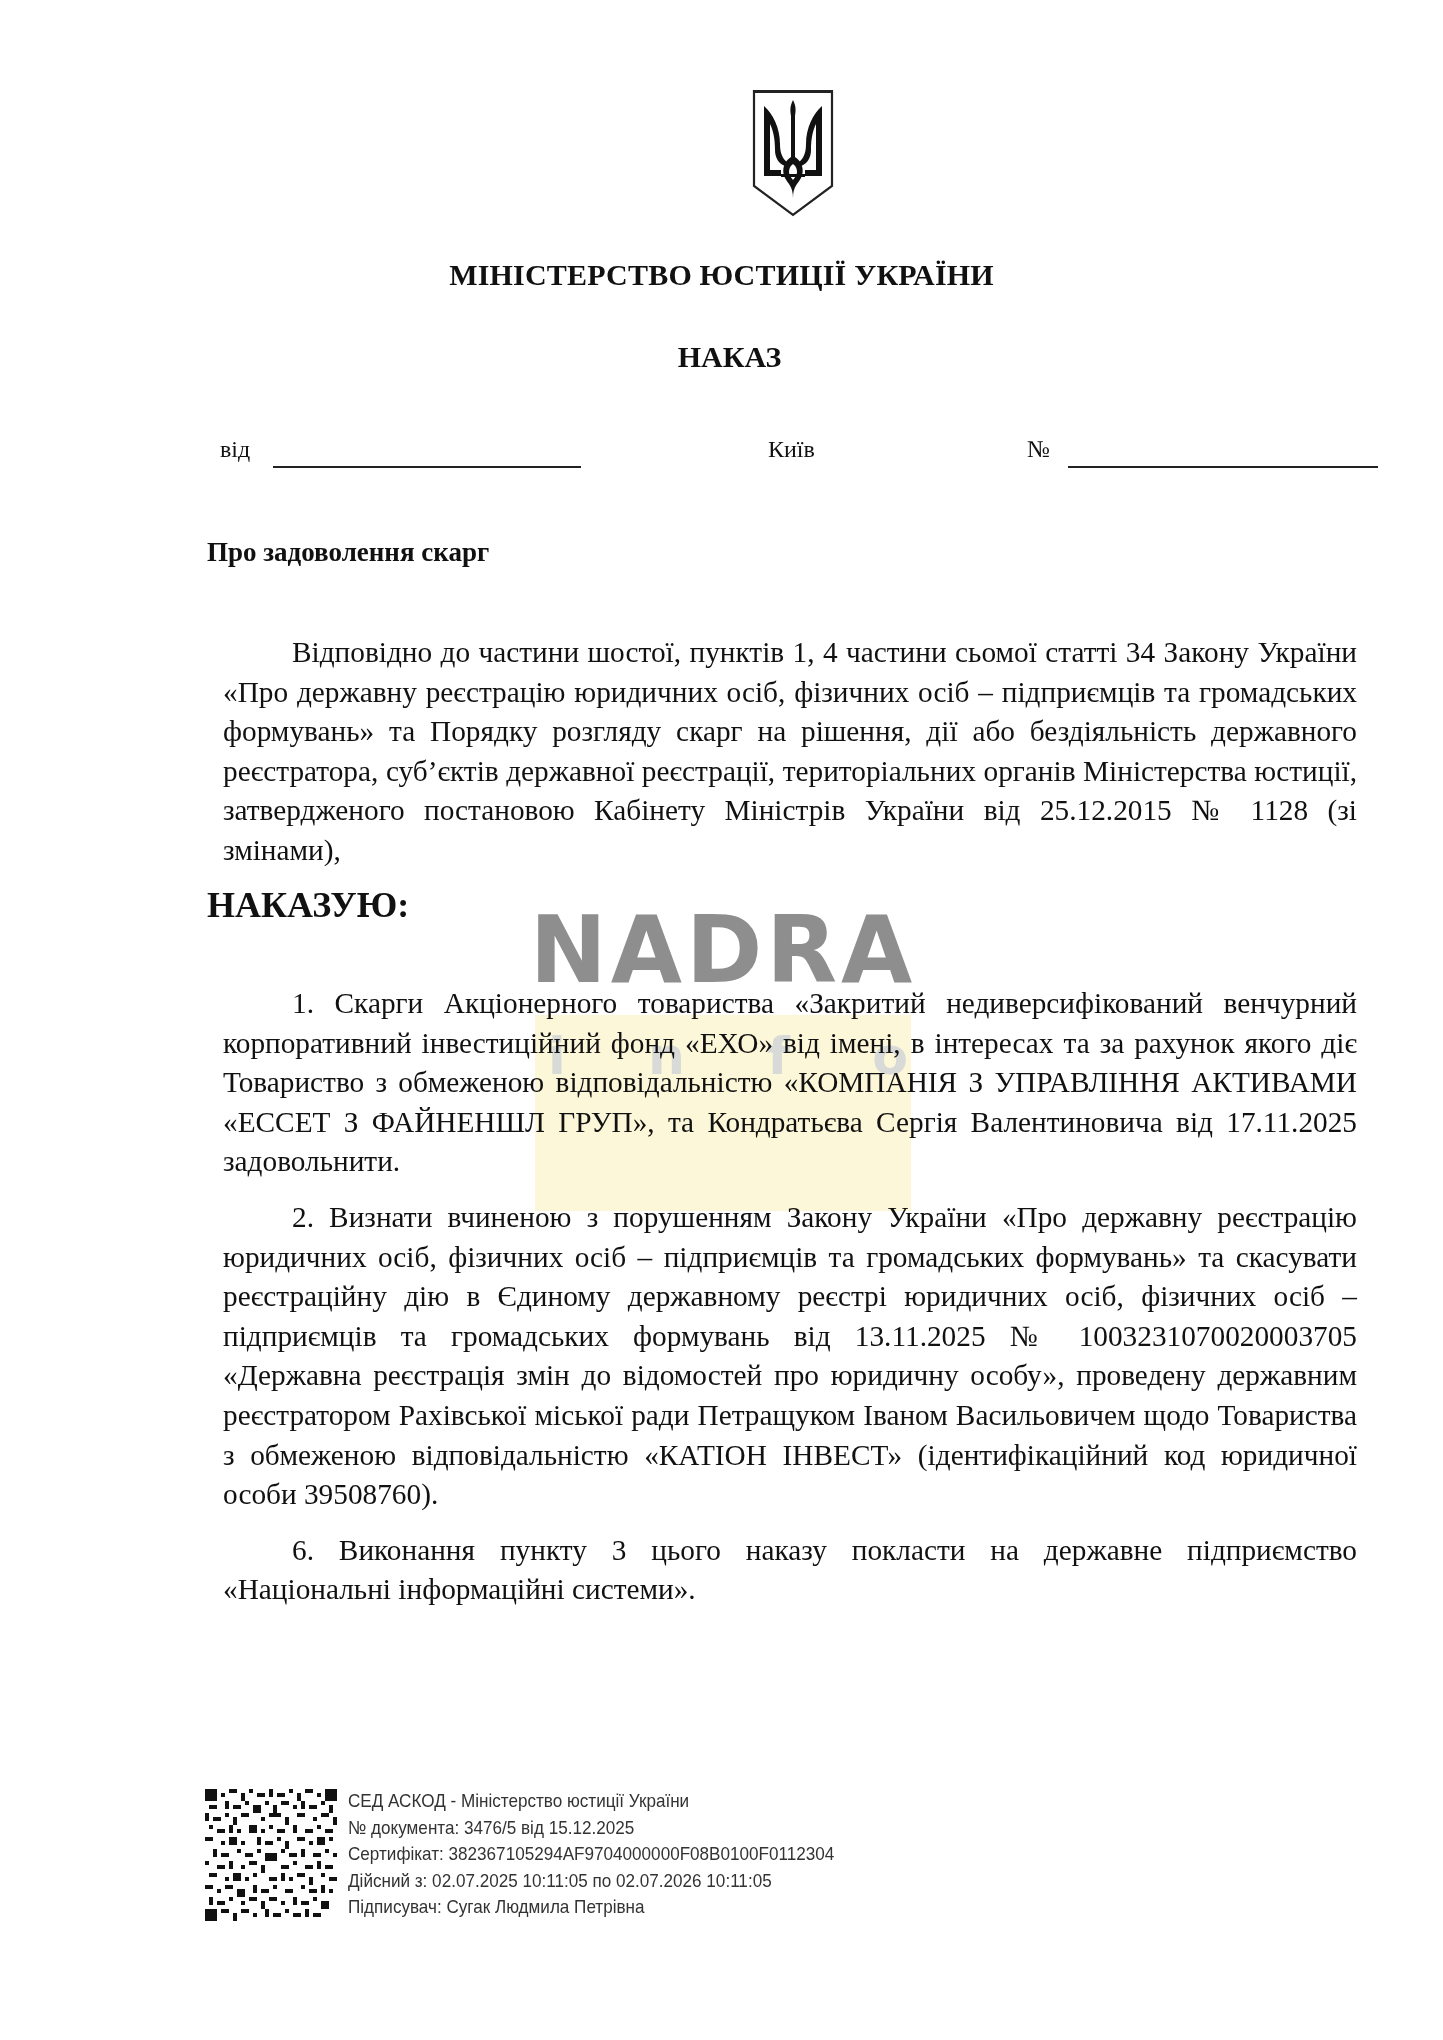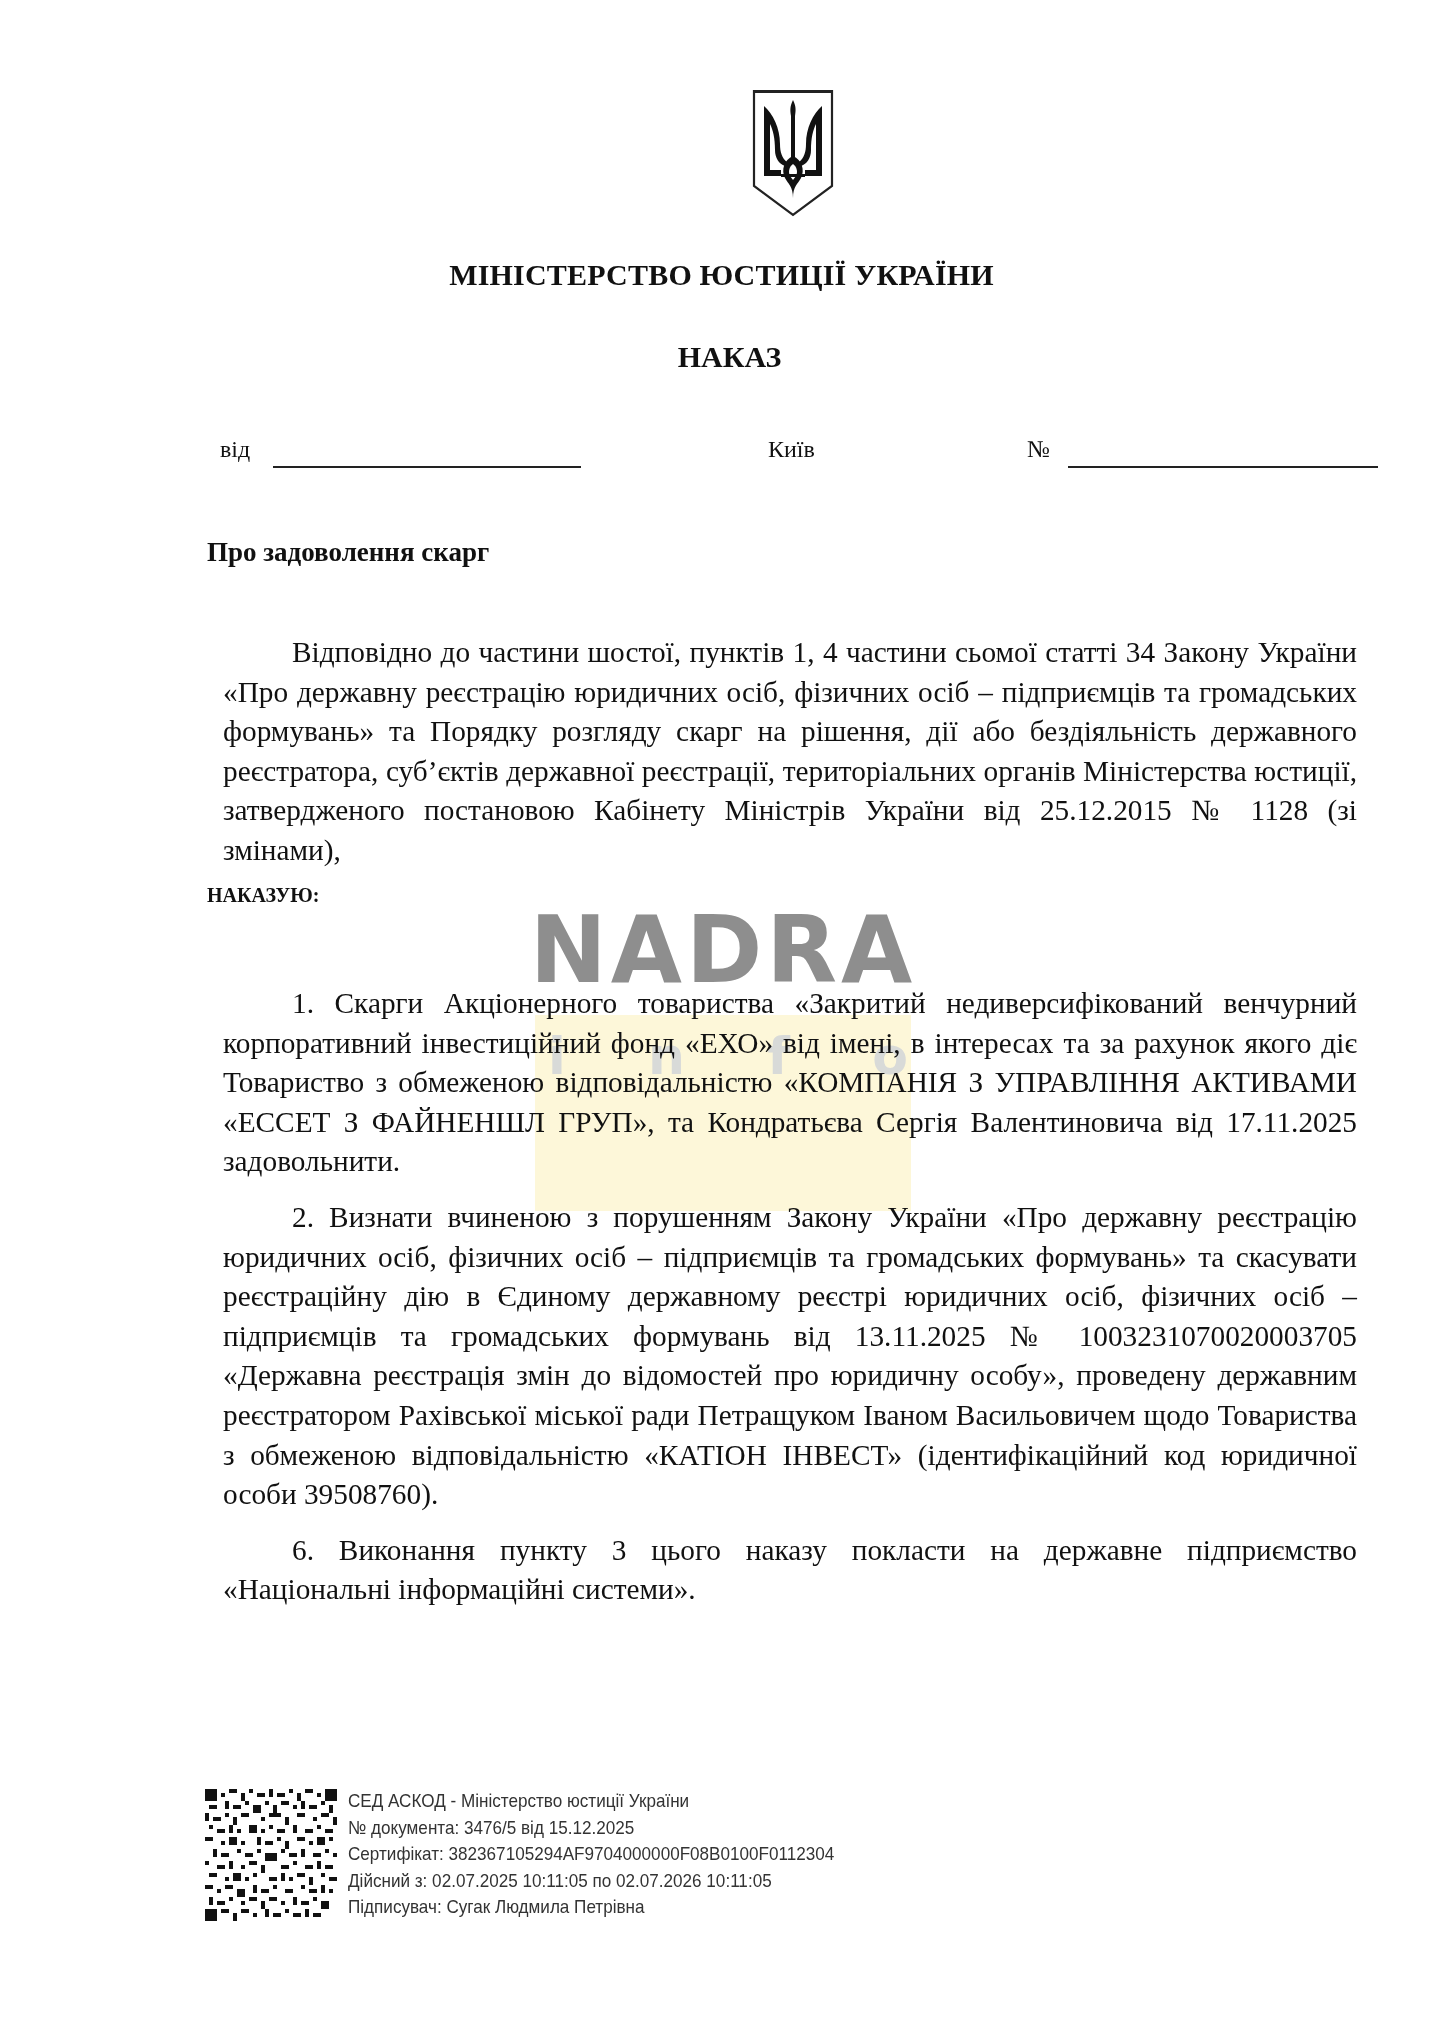--- a/index.html
+++ b/index.html
@@ -20,21 +20,21 @@
   .dateline .city { position: absolute; left: 553px; top: 0; }
   .dateline .numsign { position: absolute; left: 812px; top: 0; }
   .dateline .line2 { position: absolute; left: 853px; top: 30px; width: 310px; border-bottom: 2px solid #222; }
 
   .subject { position: absolute; left: 207px; top: 537px; font-weight: bold; font-size: 27px; }
 
   .body-text { position: absolute; left: 207px; width: 1166px; font-size: 29.3px; line-height: 39.6px;
                text-align: justify; text-align-last: left; }
   .body-text p { margin: 16px; text-indent: 69px; }
   .preamble { top: 617px; }
-  .ordering { position: absolute; left: 207px; top: 884px; font-weight: bold; font-size: 20px; }
+  .ordering { position: absolute; left: 207px; top: 884px; font-weight: bold; font-size: 36px; }
   .items { top: 968px; }
 
   
   .wm-block { position: absolute; left: 535px; top: 1015px; width: 376px; height: 196px;
               background: #fdf6d2; opacity: 0.85; }
   .wm-nadra { position: absolute; left: 528px; top: 905px; width: 390px; text-align: center;
               font-family: "DejaVu Sans", "Liberation Sans", sans-serif; font-weight: bold;
               font-size: 92px; color: #737373; letter-spacing: 4px; opacity: 0.8; line-height: 1; }
   .wm-info { position: absolute; left: 548px; top: 1030px; width: 360px; display: flex;
              justify-content: space-between; font-family: "DejaVu Sans", "Liberation Sans", sans-serif;

